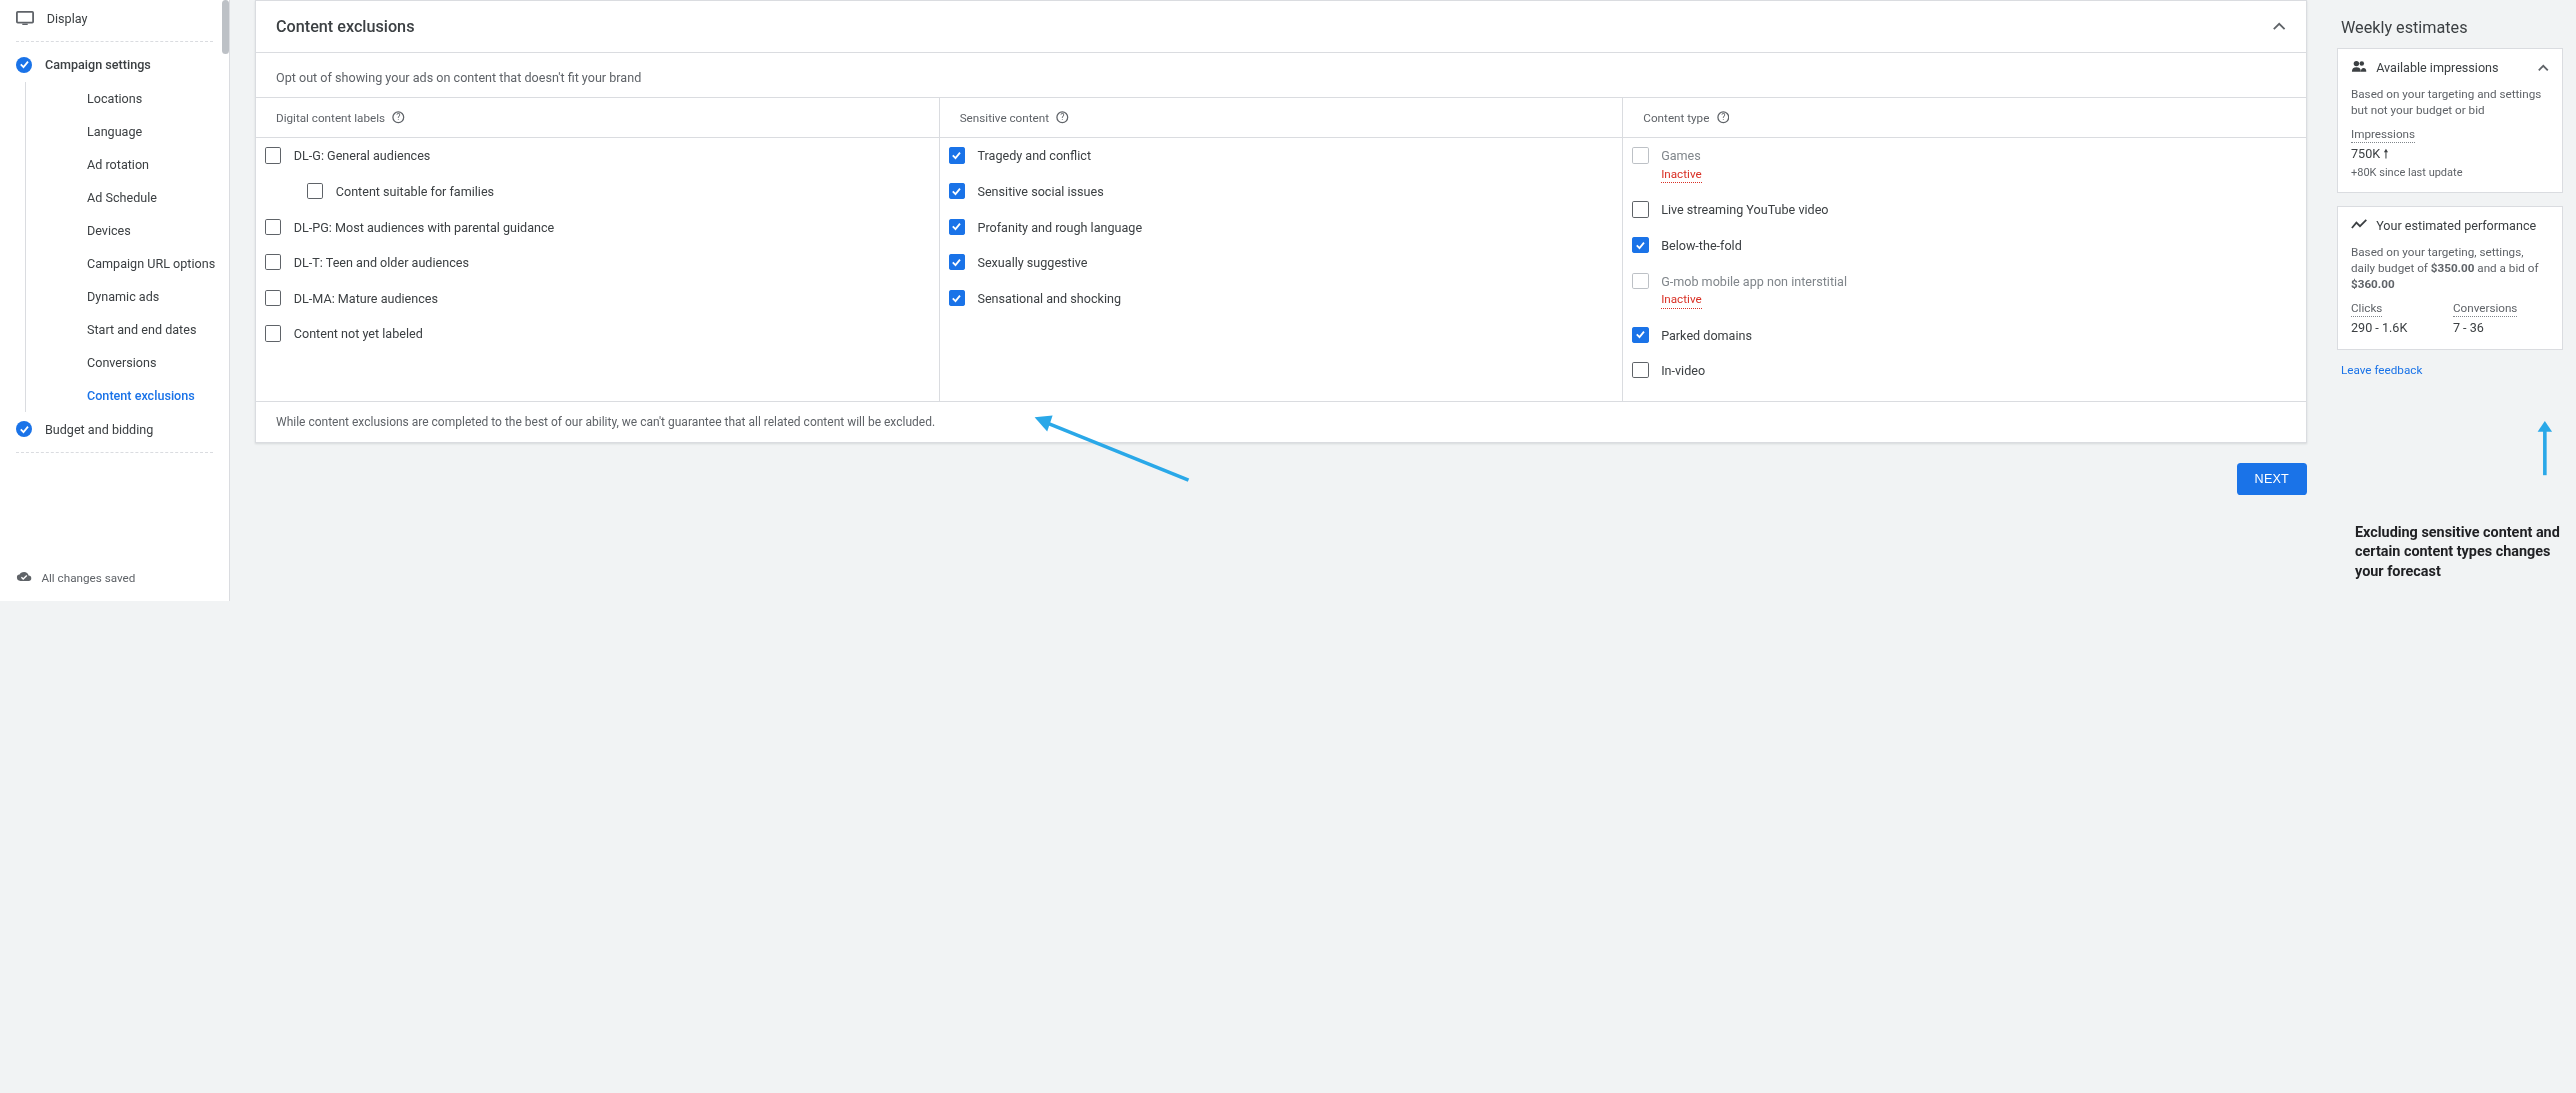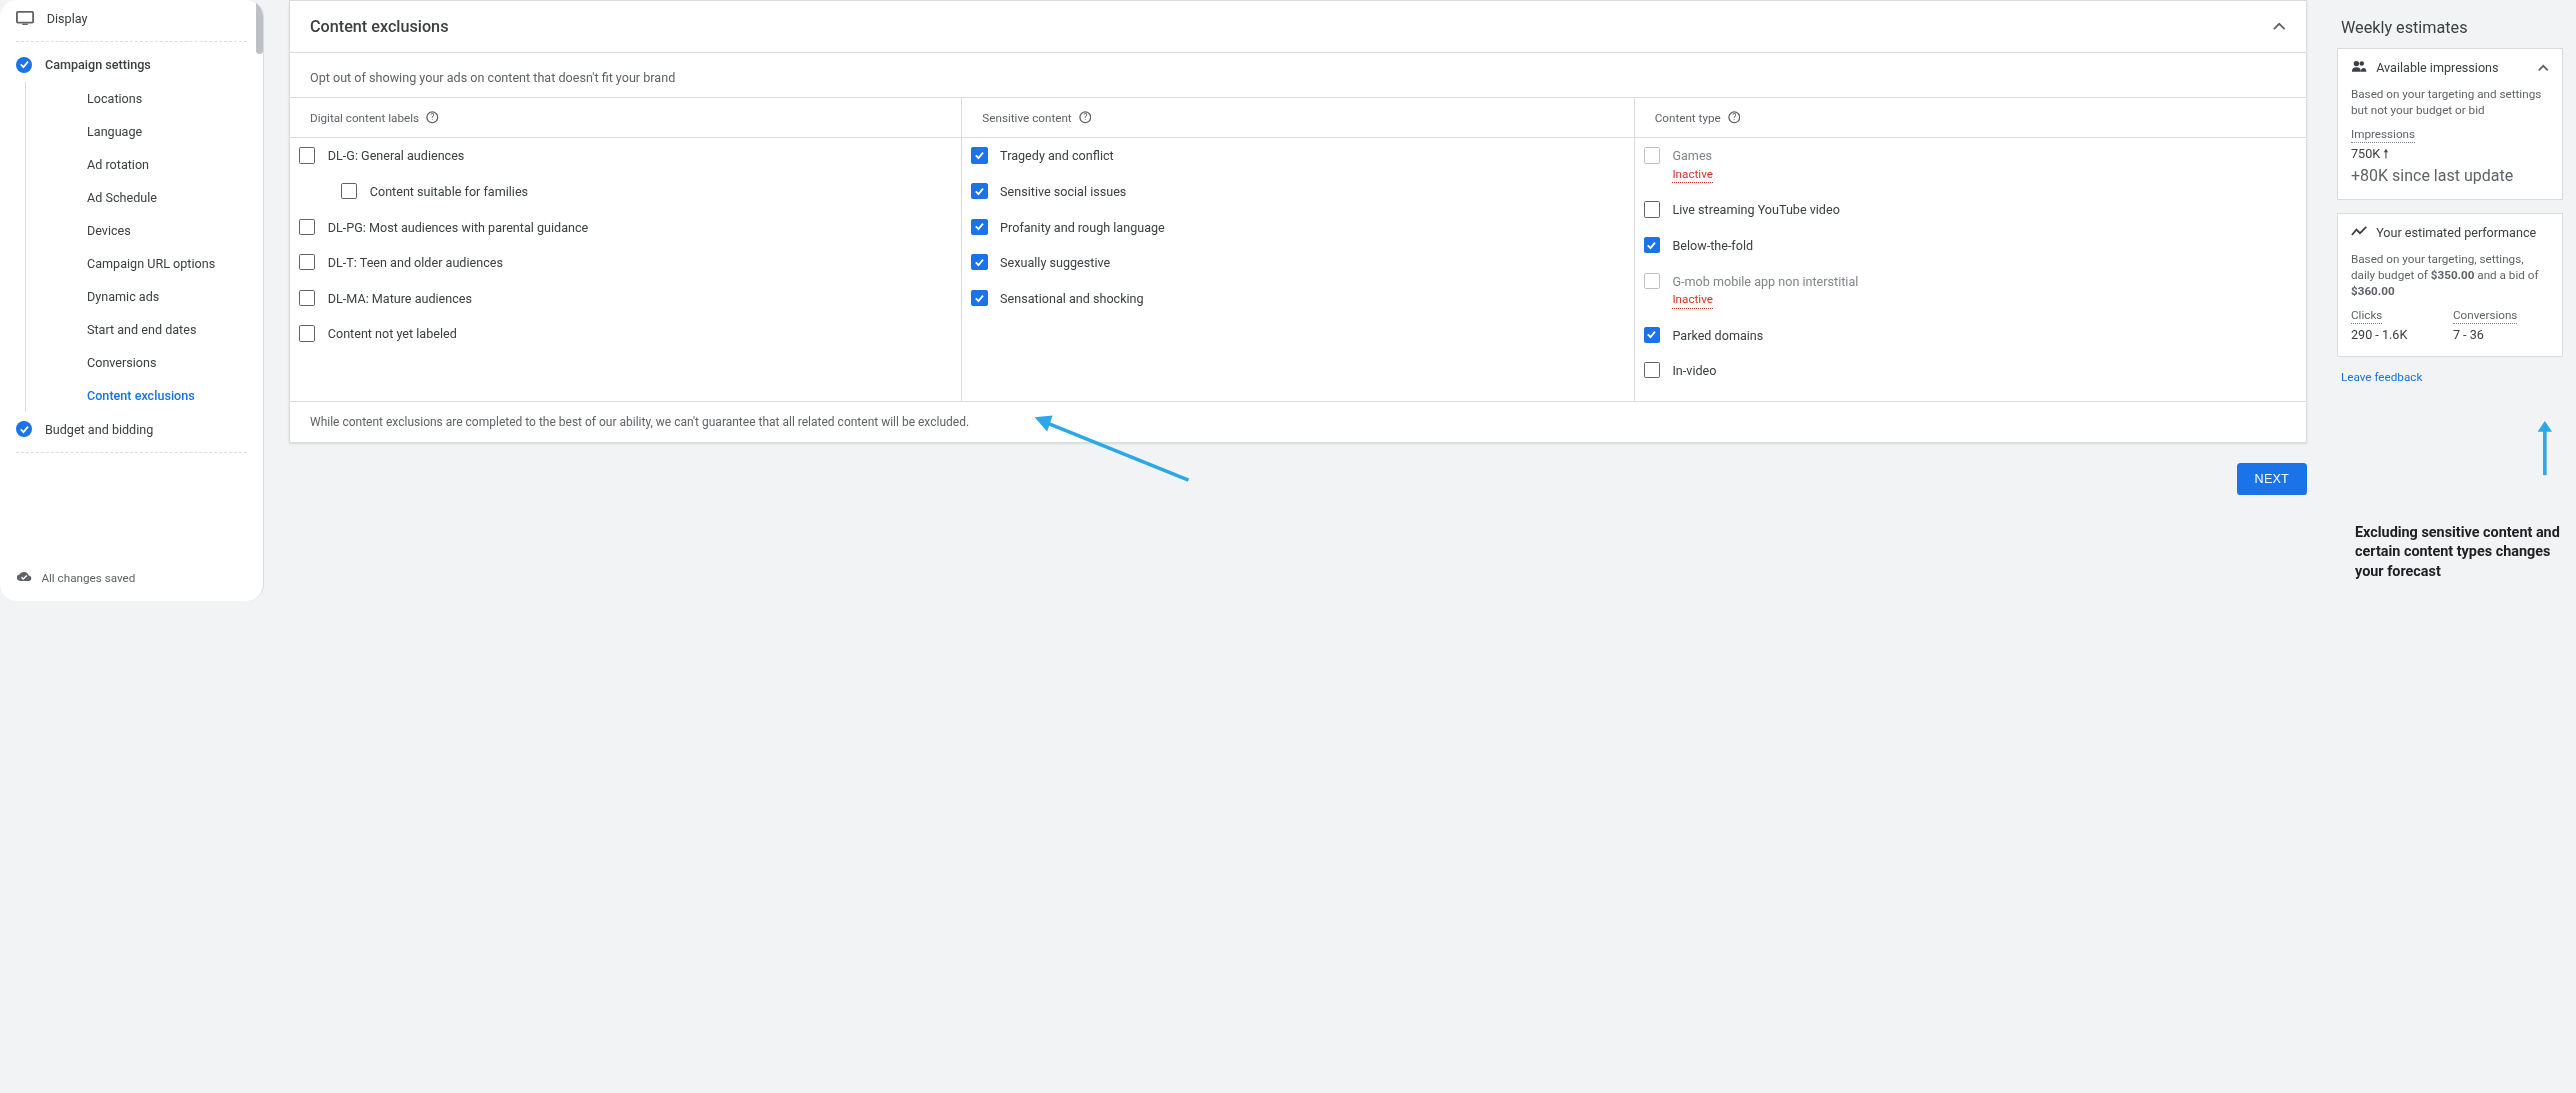--- a/index.html
+++ b/index.html
@@ -7,27 +7,26 @@
     margin: 0;
     font-family: Roboto, "Helvetica Neue", Arial, sans-serif;
     font-size: 12.6px;
     color: #3c4043;
     background: #f1f3f4;
     display: flex;
     height: 601px;
     overflow: hidden;
   }
   .sidebar {
-    width: 264px;
+    width: 230px;
     background: #fff;
     flex-shrink: 0;
     position: relative;
     overflow-y: auto;
     border-right: 0.9px solid #dadce0;
-    border-radius: 17px;
   }
   .sidebar-scroll { position: relative; }
   .scrollbar-thumb {
     position: absolute; right: 0; top: 0; width: 7.2px; height: 54px;
     background: #bdc1c6; border-radius: 3.6px;
   }
   .sidebar-item {
     display: flex; align-items: center; gap: 12.6px;
     padding: 9px 16.2px; cursor: pointer;
   }
@@ -104,21 +103,21 @@
     background:#fff; border:0.9px solid #dadce0; margin-bottom:12.6px;
   }
   .est-head {
     display:flex; align-items:center; gap:9px; padding:10.8px 12.6px;
     justify-content:space-between;
   }
   .est-head-left { display:flex; align-items:center; gap:9px; }
   .est-body { padding: 0 12.6px 12.6px 12.6px; color:#5f6368; font-size:11.7px; line-height:1.4; }
   .metric-label { color:#5f6368; font-size:11.7px; margin-top:7.2px; border-bottom:0.9px dotted #80868b; display:inline-block; }
   .metric-value { font-size:12.6px; color:#3c4043; font-weight:400; margin-top:1.8px; }
-  .metric-delta { color:#5f6368; font-size:16px; margin-top:1.8px; }
+  .metric-delta { color:#5f6368; font-size:11px; margin-top:1.8px; }
   .metrics-row { display:flex; gap:5px; }
   .metric { flex:1; }
   .feedback { color:#1a73e8; font-size:11.7px; cursor:pointer; margin-left:3.6px; }
 
   .annotation {
     position:absolute; right:0; bottom:20px; width:221px;
     font-size:14.4px; font-weight:700; color:#202124; line-height:1.35;
   }
   .arrow-feedback, .arrow-main { position:absolute; pointer-events:none; }
   svg.help-icon circle { fill:none; stroke:#5f6368; stroke-width:1.4; }

